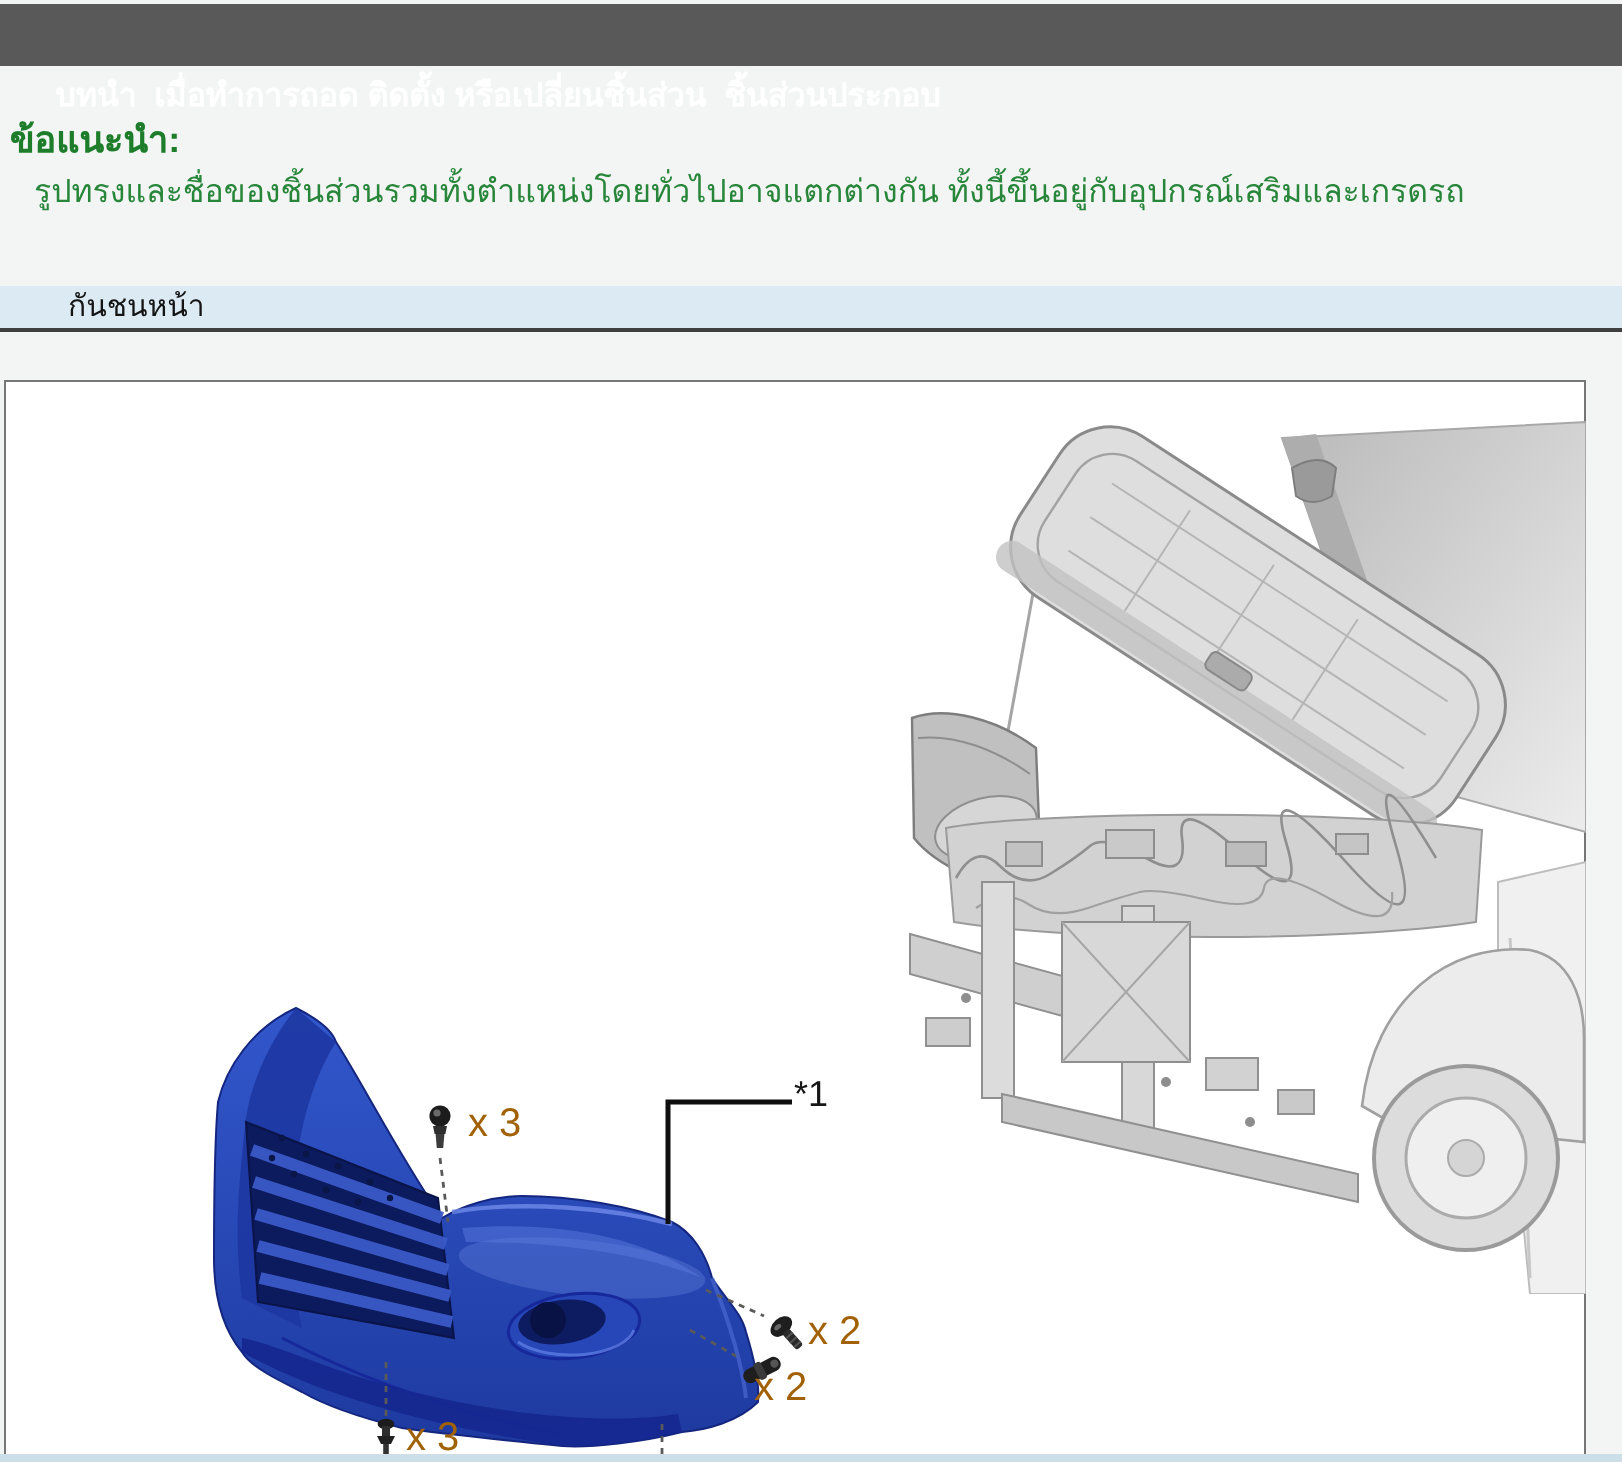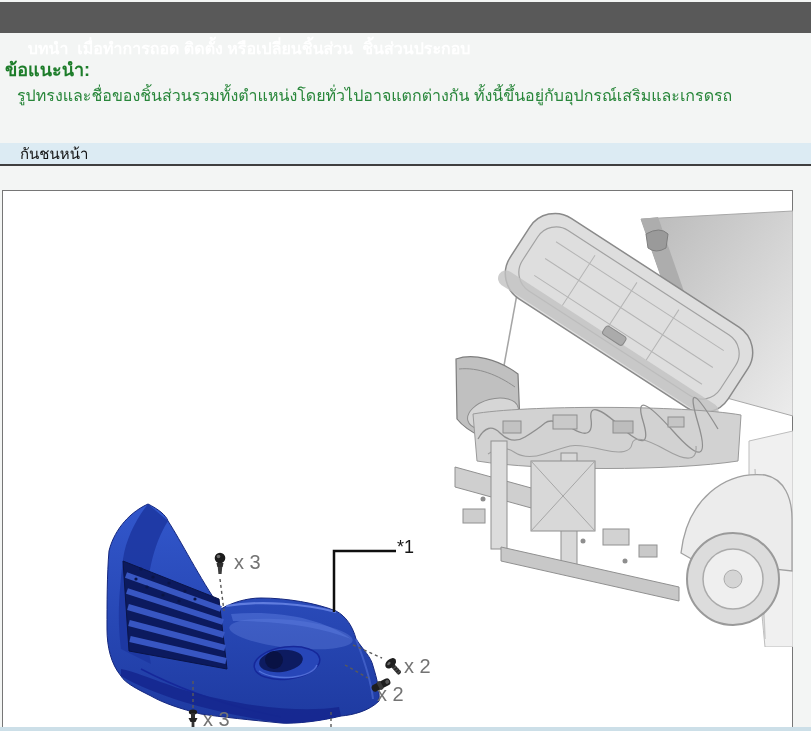--- a/index.html
+++ b/index.html
@@ -5,27 +5,27 @@
   html,body{margin:0;padding:0;background:#f3f5f4;}
   .page{position:relative;width:811px;height:731px;overflow:hidden;background:#f3f5f4;
         font-family:"Liberation Sans","DejaVu Sans",sans-serif;}
   .title-bar{position:absolute;left:0;top:2px;width:811px;height:31px;background:#595959;
         color:#fff;font-size:16px;font-weight:bold;line-height:31px;padding-left:10px;
         box-sizing:border-box;white-space:pre;}
   .hint-heading{position:absolute;left:5px;top:55px;font-size:18px;font-weight:bold;color:#1d7d2a;text-align:center;}
   .hint-body{position:absolute;left:17px;top:83px;font-size:16px;color:#28863a;white-space:pre;text-align:center;}
   .section-bar{position:absolute;left:0;top:143px;width:811px;height:21px;background:#dcebf3;
         border-bottom:2px solid #3f3f3f;box-sizing:content-box;}
-  .section-bar span{display:block;padding-left:20px;font-size:15px;color:#141414;line-height:21px;}
+  .section-bar span{display:block;padding-left:34px;font-size:15px;color:#141414;line-height:21px;}
   .figure-box{position:absolute;left:2px;top:190px;width:791px;height:560px;background:#ffffff;
         border:1px solid #767676;box-sizing:border-box;}
   .car-art{position:absolute;left:440px;top:18px;}
   .bumper-art{position:absolute;left:78px;top:308px;}
   .overlay{position:absolute;left:0;top:0;pointer-events:none;}
-  .co{position:absolute;font-size:20px;color:#737373;}
+  .co{position:absolute;font-size:20px;color:#a16207;}
   .co-top{left:231px;top:360px;}
   .part-label{left:394px;top:346px;font-size:18px;color:#161616;}
   .co-screw{left:401px;top:464px;}
   .co-clip{left:374px;top:492px;}
   .co-bottom{left:200px;top:517px;}
   .bottom-strip{position:absolute;left:0;top:727px;width:811px;height:4px;background:#ccdfe8;z-index:6;}
 </style>
 </head>
 <body>
 

